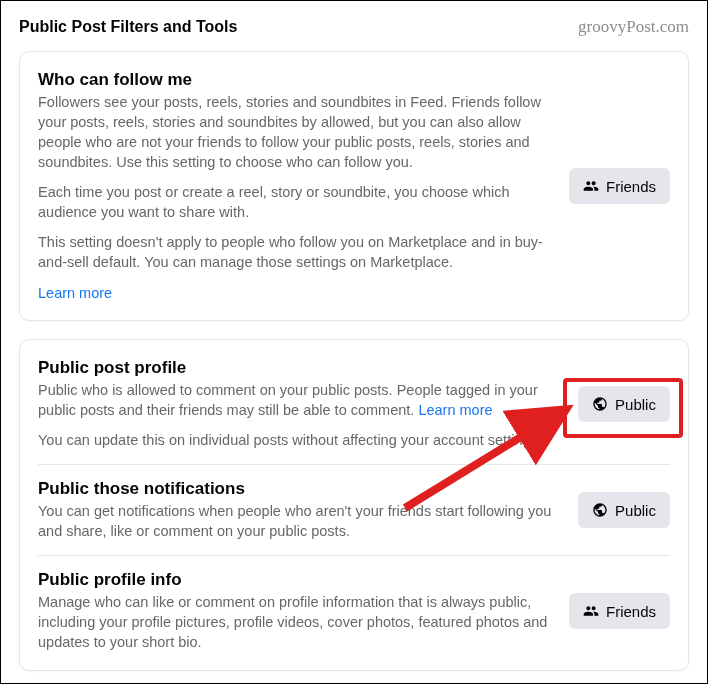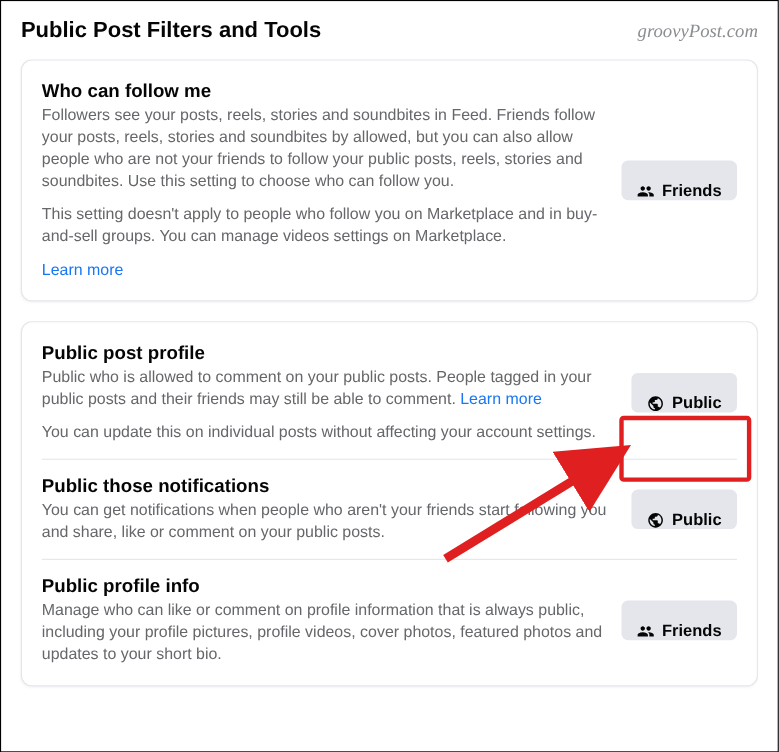--- a/index.html
+++ b/index.html
@@ -13,29 +13,28 @@
       color: #1c1e21;
       position: relative;
     }
     .header-row {
       display: flex;
       justify-content: space-between;
       align-items: baseline;
       margin-bottom: 14px;
     }
     .page-title {
-      font-size: 20px;
+      font-size: 16px;
       font-weight: 700;
       color: #050505;
     }
     .watermark {
       font-family: Georgia, serif;
       color: #8a8d91;
       font-size: 17px;
-      font-style: italic;
     }
     .card {
       border: 1px solid #e4e6eb;
       border-radius: 10px;
       padding: 18px 18px;
       margin-bottom: 18px;
       box-shadow: 0 1px 2px rgba(0,0,0,0.04);
       background: #fff;
     }
     .row {
@@ -67,24 +66,24 @@
       text-decoration: none;
       cursor: pointer;
     }
     .btn {
       background: #e4e6eb;
       border: none;
       border-radius: 6px;
       padding: 0 14px;
       height: 36px;
       font-size: 15px;
-      font-weight: 700;
+      font-weight: 400;
       color: #050505;
       display: inline-flex;
-      align-items: flex-end;
+      align-items: center;
       gap: 7px;
       cursor: pointer;
       white-space: nowrap;
       min-width: 92px;
       justify-content: center;
     }
     .icon { display: inline-flex; }
     .highlight-box {
       position: absolute;
       border: 4px solid #e02020;
@@ -103,21 +102,22 @@
 <div class="header-row">
   <h1 class="page-title">Public Post Filters and Tools</h1>
   <div class="watermark">groovyPost.com</div>
 </div>
 
 <div class="card">
   <div class="row">
     <div class="row-text">
       <div class="row-title">Who can follow me</div>
       <p class="desc">Followers see your posts, reels, stories and soundbites in Feed. Friends follow your posts, reels, stories and soundbites by allowed, but you can also allow people who are not your friends to follow your public posts, reels, stories and soundbites. Use this setting to choose who can follow you.</p>
-      <p class="desc">This setting doesn't apply to people who follow you on Marketplace and in buy-and-sell groups. You can manage videos settings on Marketplace.</p>
+      <p class="desc">Each time you post or create a reel, story or soundbite, you choose which audience you want to share with.</p>
+      <p class="desc">This setting doesn't apply to people who follow you on Marketplace and in buy-and-sell default. You can manage those settings on Marketplace.</p>
       <div class="learn-block">
         <a class="learn-link">Learn more</a>
       </div>
     </div>
     <button class="btn">
       <span class="icon">
         <svg width="16" height="16" viewBox="0 0 24 24" fill="#050505">
             <path d="M16 11c1.66 0 3-1.34 3-3s-1.34-3-3-3-3 1.34-3 3 1.34 3 3 3zM8 11c1.66 0 3-1.34 3-3S9.66 5 8 5 5 6.34 5 8s1.34 3 3 3zm0 2c-2.33 0-7 1.17-7 3.5V19h14v-2.5C15 14.17 10.33 13 8 13zm8 0c-.29 0-.62.02-.97.05 1.16.84 1.97 1.97 1.97 3.45V19h6v-2.5c0-2.33-4.67-3.5-7-3.5z"></path>
           </svg>
       </span>

